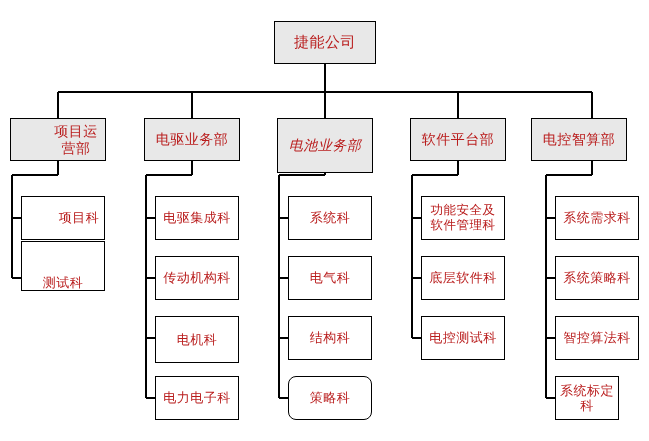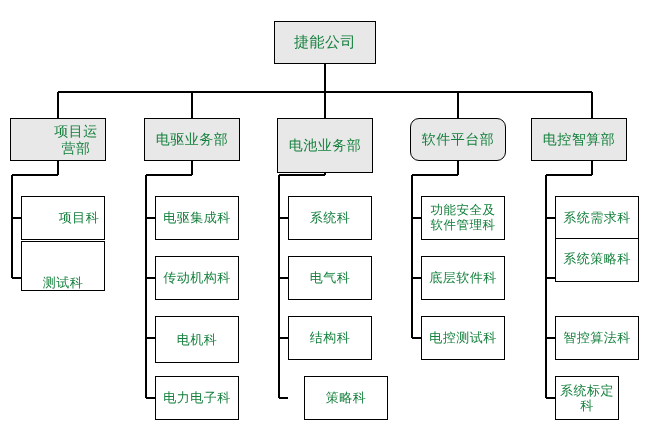--- a/index.html
+++ b/index.html
@@ -30,21 +30,21 @@
     pointer-events: none;
   }
   .node {
     position: absolute;
     box-sizing: border-box;
     border: 1px solid #000000;
     display: flex;
     align-items: center;
     justify-content: center;
     text-align: center;
-    color: #15803d;
+    color: #b91c1c;
     background: #ffffff;
     line-height: 1.18;
     letter-spacing: 0.5px;
   }
   .node-root {
     background: #e8e8e8;
     font-size: 15px;
   }
   .node-dept {
     background: #e8e8e8;
@@ -131,55 +131,55 @@
       </div>
       <div class="node node-leaf" style="left: 155px; top: 256px; width: 84px; height: 44px;">
         <span class="node-label">传动机构科</span>
       </div>
       <div class="node node-leaf" style="left: 155px; top: 316px; width: 84px; height: 47px;">
         <span class="node-label">电机科</span>
       </div>
       <div class="node node-leaf" style="left: 155px; top: 376px; width: 84px; height: 44px;">
         <span class="node-label">电力电子科</span>
       </div>
-      <div class="node node-dept" style="left: 277px; top: 118px; width: 96px; height: 55px;">
+      <div class="node node-dept" style="left: 277px; top: 118px; width: 96px; height: 55px; font-style: italic;">
         <span class="node-label">电池业务部</span>
       </div>
       <div class="node node-leaf" style="left: 288px; top: 196px; width: 84px; height: 44px;">
         <span class="node-label">系统科</span>
       </div>
       <div class="node node-leaf" style="left: 288px; top: 256px; width: 84px; height: 44px;">
         <span class="node-label">电气科</span>
       </div>
       <div class="node node-leaf" style="left: 288px; top: 316px; width: 84px; height: 44px;">
         <span class="node-label">结构科</span>
       </div>
-      <div class="node node-leaf" style="left: 304px; top: 376px; width: 84px; height: 44px;">
+      <div class="node node-leaf" style="left: 288px; top: 376px; width: 84px; height: 44px; border-radius: 8px;">
         <span class="node-label">策略科</span>
       </div>
-      <div class="node node-dept" style="left: 410px; top: 118px; width: 96px; height: 43px; border-radius: 9px;">
+      <div class="node node-dept" style="left: 410px; top: 118px; width: 96px; height: 43px;">
         <span class="node-label">软件平台部</span>
       </div>
       <div class="node node-leaf two-line" style="left: 421px; top: 196px; width: 84px; height: 44px;">
         <span class="node-label">功能安全及
 软件管理科</span>
       </div>
       <div class="node node-leaf" style="left: 421px; top: 256px; width: 84px; height: 44px;">
         <span class="node-label">底层软件科</span>
       </div>
       <div class="node node-leaf" style="left: 421px; top: 316px; width: 84px; height: 44px; align-items: center;">
         <span class="node-label">电控测试科</span>
       </div>
       <div class="node node-dept" style="left: 531px; top: 118px; width: 96px; height: 43px;">
         <span class="node-label">电控智算部</span>
       </div>
       <div class="node node-leaf" style="left: 555px; top: 196px; width: 84px; height: 44px;">
         <span class="node-label">系统需求科</span>
       </div>
-      <div class="node node-leaf" style="left: 555px; top: 238px; width: 84px; height: 44px; font-family: Liberation Mono, monospace;">
+      <div class="node node-leaf" style="left: 555px; top: 256px; width: 84px; height: 44px;">
         <span class="node-label">系统策略科</span>
       </div>
       <div class="node node-leaf" style="left: 555px; top: 316px; width: 84px; height: 44px;">
         <span class="node-label">智控算法科</span>
       </div>
       <div class="node node-leaf" style="left: 555px; top: 376px; width: 64px; height: 44px; justify-content: center;">
         <span class="node-label">系统标定科</span>
       </div>
     </div>
 </div>

